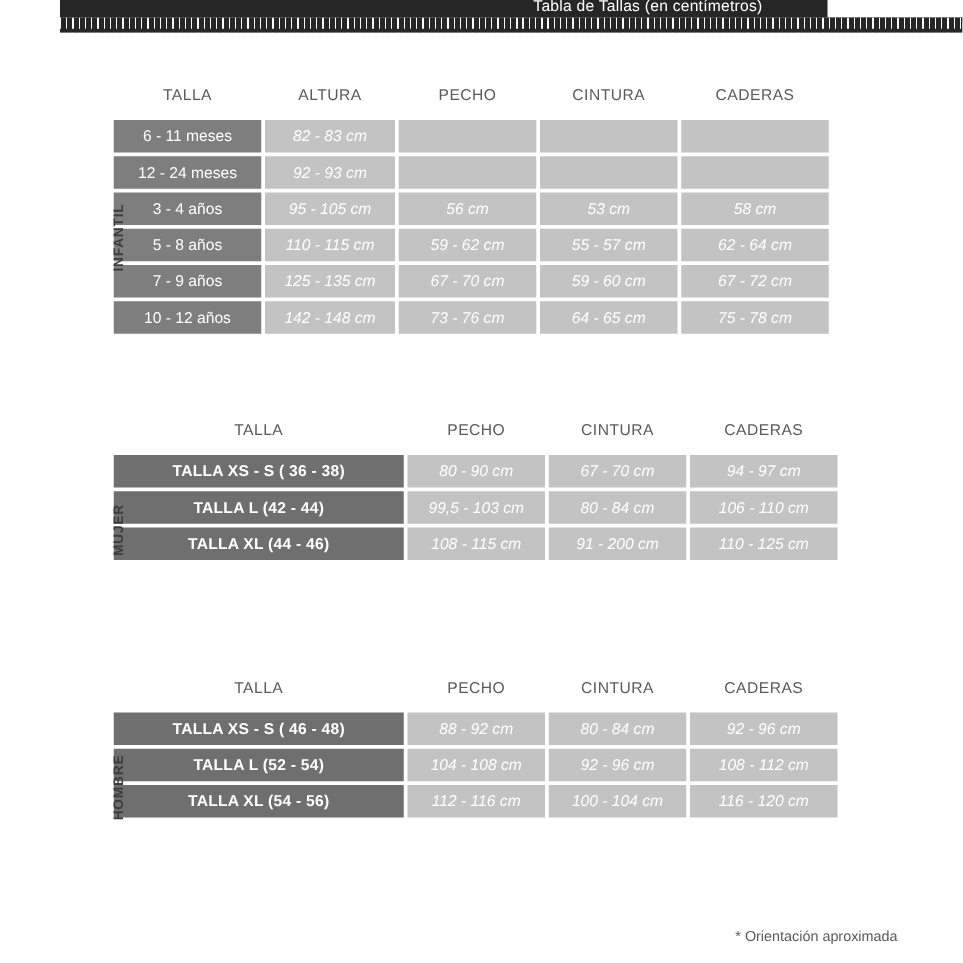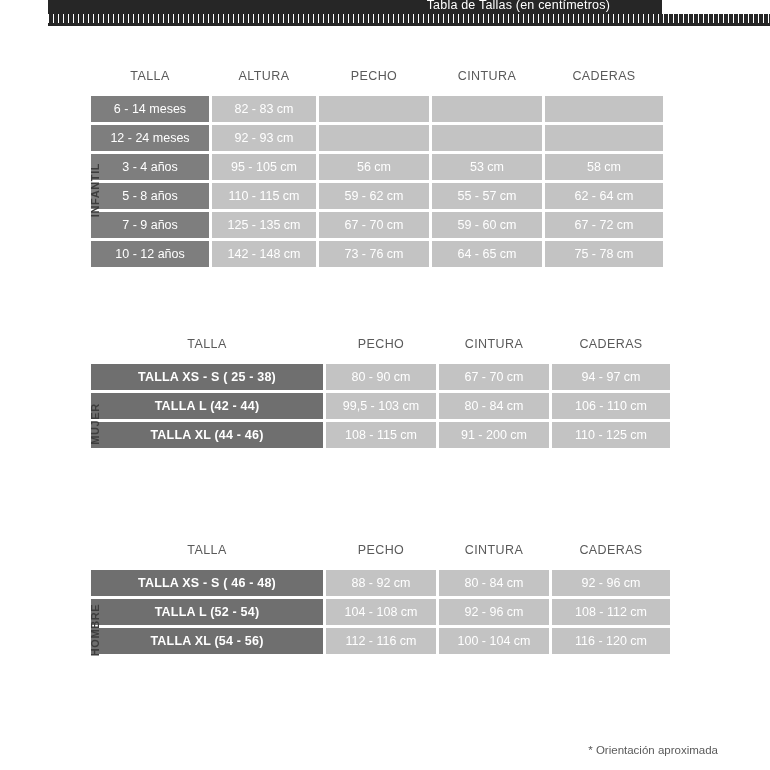--- a/index.html
+++ b/index.html
@@ -108,20 +108,21 @@
     font-size: 12.5px;
     color: #ffffff;
     padding: 0;
     vertical-align: middle;
   }
   td.cell-dark {
     background: #7e7e7e;
   }
   td.cell-light {
     background: #c3c3c3;
+    font-style: italic;
   }
   td.cell-empty {
     background: #c3c3c3;
   }
   td.cell-dark-bold {
     background: #6f6f6f;
     font-weight: bold;
     letter-spacing: .2px;
   }
 
@@ -172,21 +173,21 @@
       <tr>
         <th>TALLA</th>
         <th>ALTURA</th>
         <th>PECHO</th>
         <th>CINTURA</th>
         <th>CADERAS</th>
       </tr>
     </thead>
     <tbody>
       <tr>
-        <td class="cell-dark">6 - 14 meses</td>
+        <td class="cell-dark">6 - 11 meses</td>
         <td class="cell-light">82 - 83 cm</td>
         <td class="cell-empty"></td>
         <td class="cell-empty"></td>
         <td class="cell-empty"></td>
       </tr>
       <tr>
         <td class="cell-dark">12 - 24 meses</td>
         <td class="cell-light">92 - 93 cm</td>
         <td class="cell-empty"></td>
         <td class="cell-empty"></td>
@@ -236,21 +237,21 @@
     <thead>
       <tr>
         <th>TALLA</th>
         <th>PECHO</th>
         <th>CINTURA</th>
         <th>CADERAS</th>
       </tr>
     </thead>
     <tbody>
       <tr>
-        <td class="cell-dark-bold">TALLA XS - S ( 25 - 38)</td>
+        <td class="cell-dark-bold">TALLA XS - S ( 36 - 38)</td>
         <td class="cell-light">80 - 90 cm</td>
         <td class="cell-light">67 - 70 cm</td>
         <td class="cell-light">94 - 97 cm</td>
       </tr>
       <tr>
         <td class="cell-dark-bold">TALLA L (42 - 44)</td>
         <td class="cell-light">99,5 - 103 cm</td>
         <td class="cell-light">80 - 84 cm</td>
         <td class="cell-light">106 - 110 cm</td>
       </tr>

